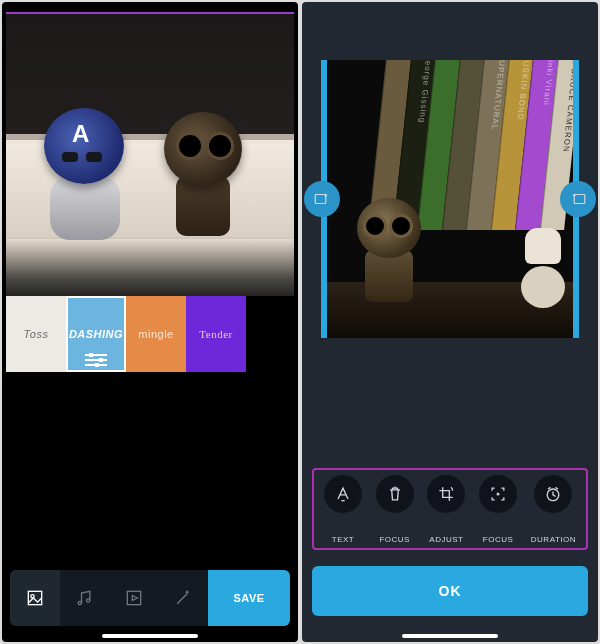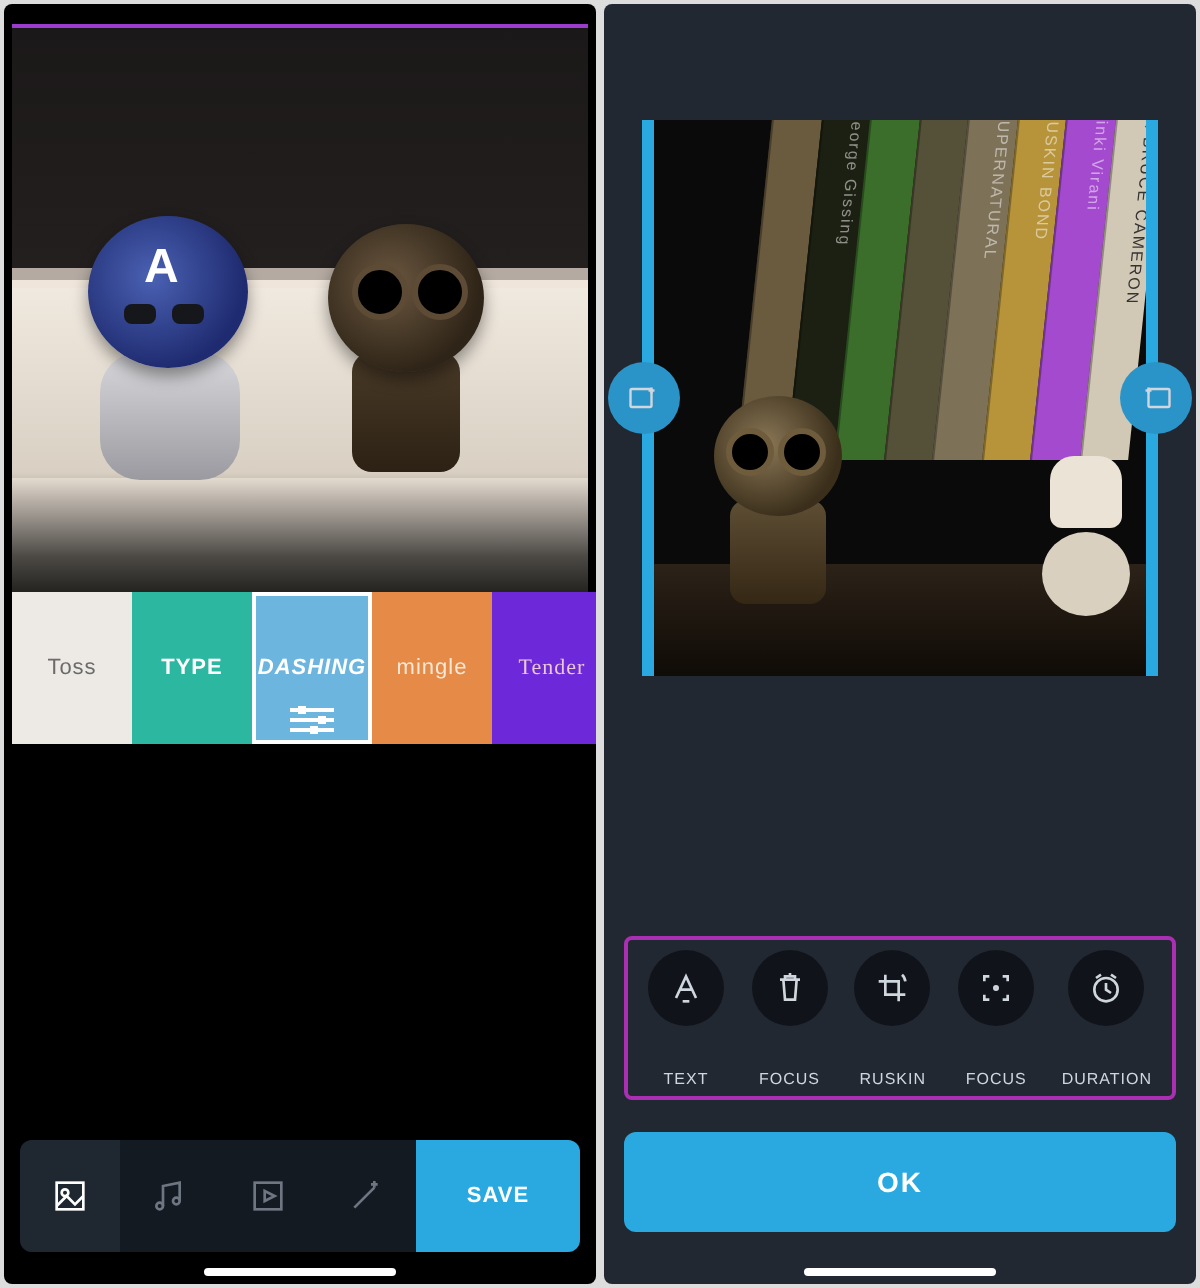--- a/index.html
+++ b/index.html
@@ -173,24 +173,21 @@
       <div class="fig-b">
         <div class="body"></div>
         <div class="head"></div>
         <div class="eye l"></div>
           <div class="eye r"></div>
       </div>
     </div>
 
     <div class="style-strip" id="style-strip">
         <div class="style-card" style="background: rgb(237, 234, 230); color: rgb(107, 107, 107);">
-          <span style="">Toss</span>
-        </div>
-        <div class="style-card" style="background: rgb(44, 183, 160); color: rgb(255, 255, 255);">
-          <span style="font-weight: 700;">TYPE</span>
+          <span style="font-style: italic;">Toss</span>
         </div>
         <div class="style-card" style="background: rgb(108, 181, 222); color: rgb(255, 255, 255); outline: rgb(255, 255, 255) solid 2px; outline-offset: -2px; font-style: italic;">
           <span style="font-weight: 700;">DASHING</span>
           <span class="sliders-icon">
             <span class="s1"></span>
             <span class="s2"></span>
             <span class="s3"></span>
           </span>
         </div>
         <div class="style-card" style="background: rgb(229, 138, 71); color: rgb(247, 232, 216);">
@@ -298,21 +295,21 @@
           </div>
           <span>FOCUS</span>
         </div>
         <div class="action">
           <div class="btn-circle">
             <svg width="20" height="20" viewBox="0 0 24 24">
               <path d="M8 4 v12 h12 M4 8 h12 v12"></path>
               <path d="M18 4 a6 6 0 0 1 2 4"></path>
             </svg>
           </div>
-          <span>RUSKIN</span>
+          <span>ADJUST</span>
         </div>
         <div class="action">
           <div class="btn-circle">
             <svg width="20" height="20" viewBox="0 0 24 24">
               <path d="M5 8 V5 h3 M16 5 h3 v3 M19 16 v3 h-3 M8 19 H5 v-3"></path>
               <circle cx="12" cy="12" r="1"></circle>
             </svg>
           </div>
           <span>FOCUS</span>
         </div>

